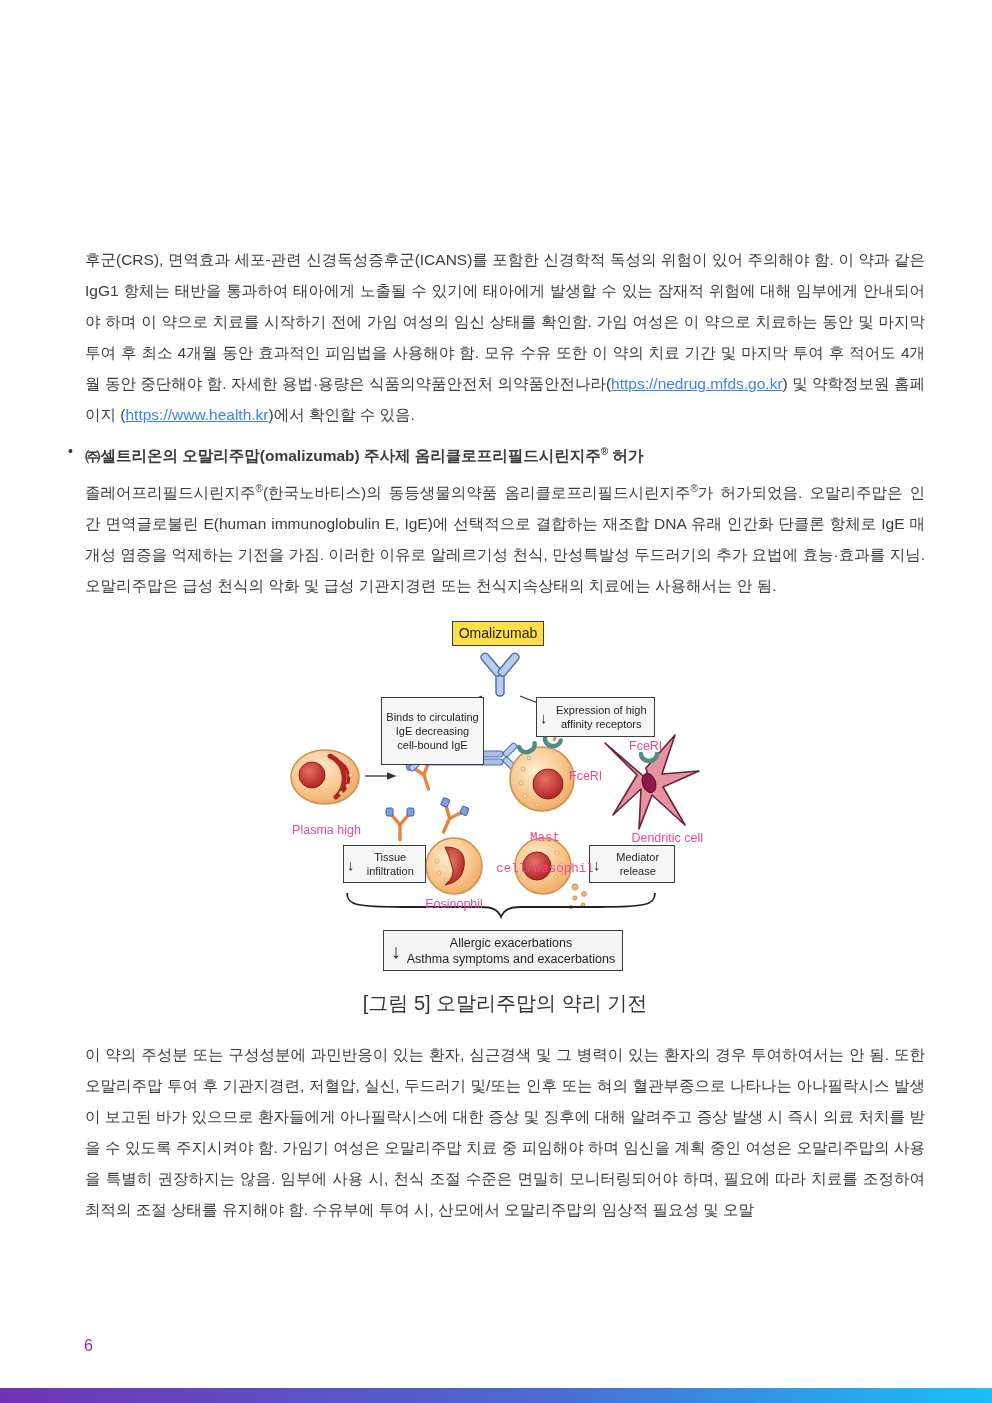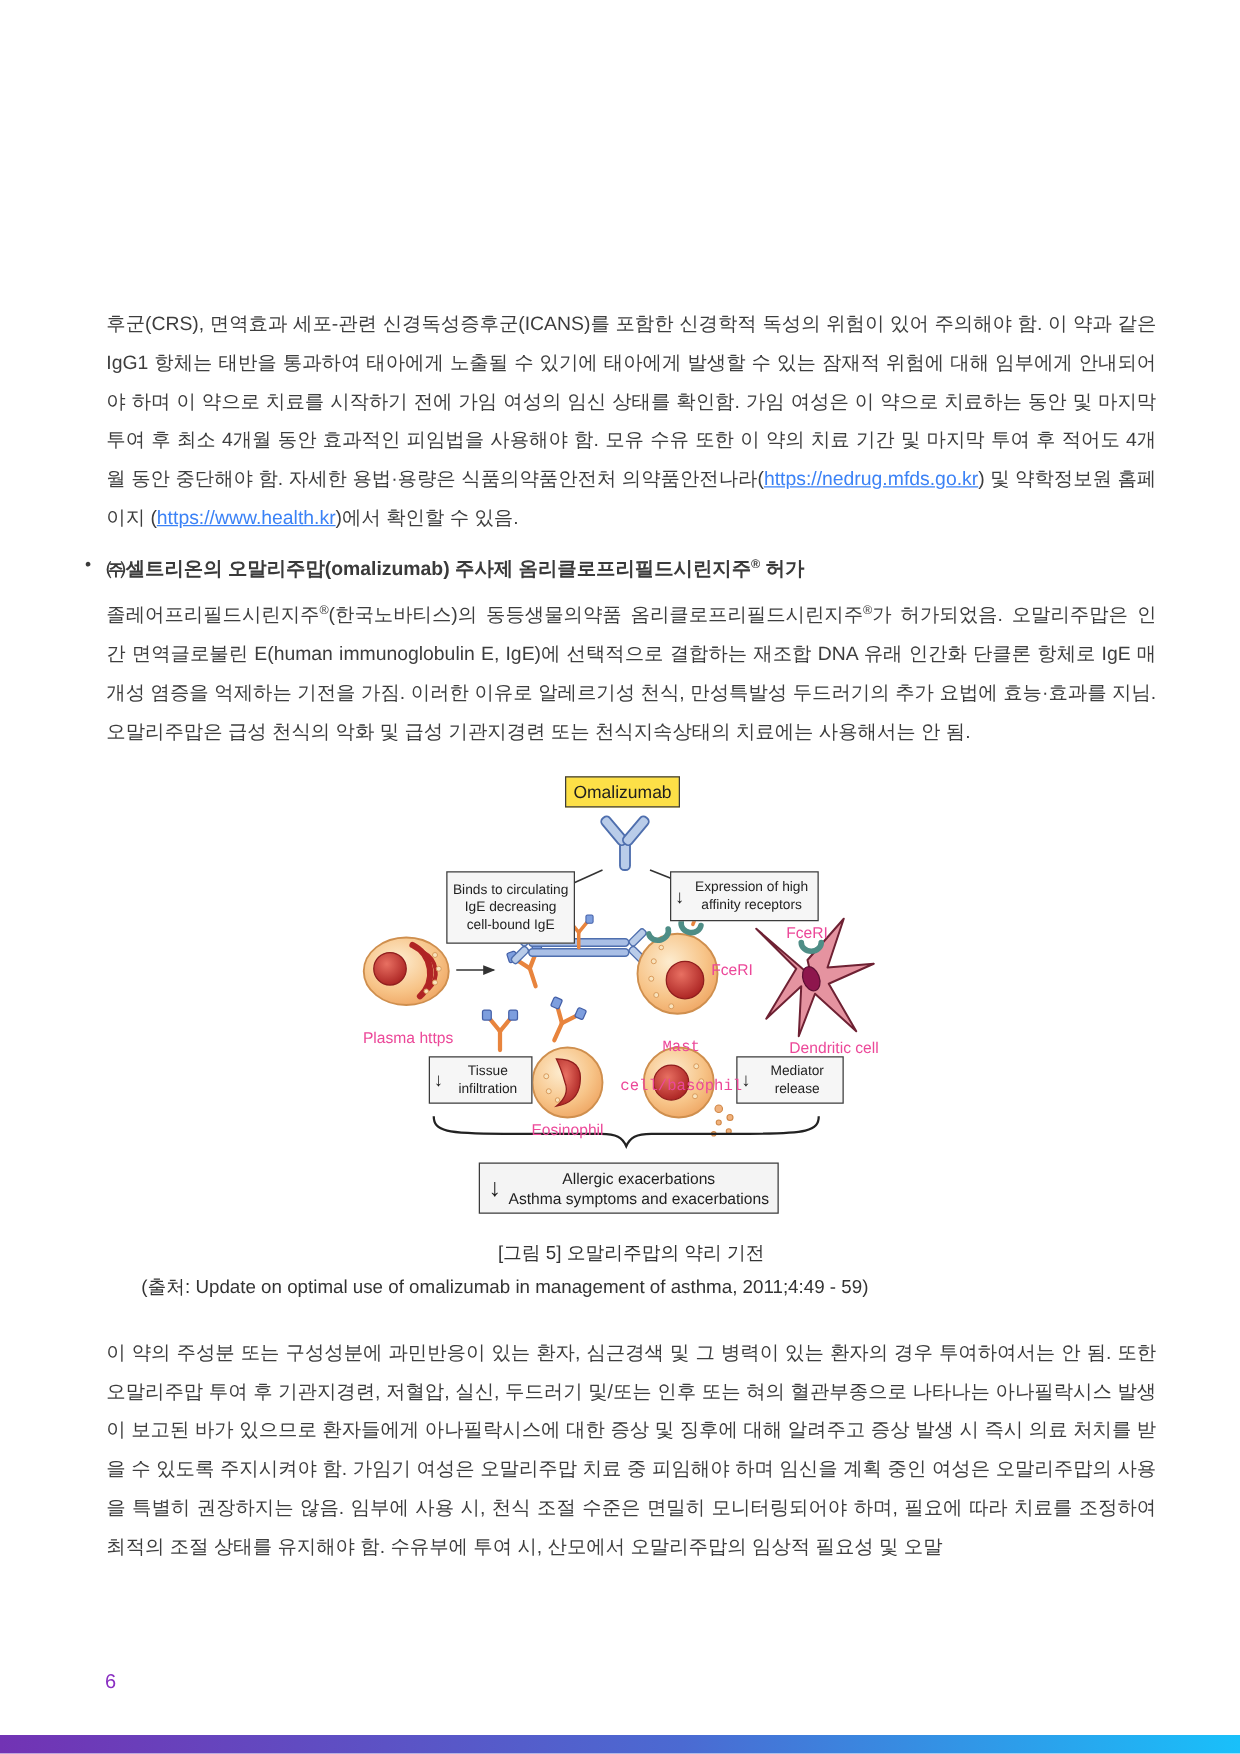--- a/index.html
+++ b/index.html
@@ -33,35 +33,35 @@
   .p2 { margin-top:2px; }
 
   
   .figure { position:relative; width:430px; height:362px; margin:16px 0 0 200px; }
   .figure svg { position:absolute; left:0; top:0; }
   .fbox { position:absolute; border:1.5px solid #3c3c3c; background:#f6f6f6; color:#1e1e1e;
           font-size:11px; line-height:1.28; display:flex; align-items:center; justify-content:center;
           text-align:center; padding:2px 3px; }
   .fbox .darrow { font-size:15px; line-height:1; margin-right:4px; flex:0 0 auto; }
   .box-omalizumab { left:167px; top:4px; width:92px; height:25px; font-size:14px; background:#fde047; }
-  .box-left { left:72px; top:80px; width:103px; height:58px; }
+  .box-left { left:96px; top:80px; width:103px; height:68px; }
   .box-right { left:251px; top:80px; width:119px; height:40px; }
   .box-tissue { left:58px; top:228px; width:83px; height:38px; }
   .box-mediator { left:304px; top:228px; width:86px; height:38px; }
   .box-bottom { left:98px; top:313px; width:240px; height:41px; font-size:12.5px; background:#f4f4f4; }
   .box-bottom .darrow { font-size:20px; margin-right:6px; }
   .flabel { position:absolute; font-size:12.5px; color:#ec4899; text-align:center; }
   .lbl-plasma { left:-6px; top:198px; width:95px; }
   .lbl-mast { left:198px; top:206px; width:124px;font-family:Liberation Mono, monospace; }
   .lbl-dendritic { left:320px; top:206px; width:98px;text-align:right; }
   .lbl-eos { left:124px; top:272px; width:90px; }
   .lbl-fceri-mast { left:284px; top:144px; width:50px; text-align:left; }
   .lbl-fceri-dend { left:344px; top:114px; width:50px; text-align:left; }
 
-  .fig-caption { margin-top:12px; text-align:center; font-size:15px; color:#333333; line-height:24px; }
+  .fig-caption { margin-top:12px; text-align:center; font-size:20px; color:#333333; line-height:24px; }
   .fig-source { margin:2px 0 0 28px; font-size:15px; color:#333333; line-height:26px; }
   .p3 { margin-top:24px; }
 
   
   .page-number { position:absolute; left:84px; bottom:48px; color:#8a2fc2; font-size:16px; }
   .bottom-bar { position:absolute; left:0; bottom:0; width:992px; height:15px;
                 background:linear-gradient(90deg,#7233b4 0%,#4b6ad2 55%,#19c0fa 100%); }
 </style>
 </head>
 <body>
@@ -219,29 +219,28 @@
         <span>Mediator release</span>
       </div>
       <div class="fbox box-bottom">
         <span class="darrow">↓</span>
         <span>
           <span style="display:block">Allergic exacerbations</span>
           <span style="display:block">Asthma symptoms and exacerbations</span>
         </span>
       </div>
 
-      <div class="flabel lbl-plasma">Plasma https</div>
+      <div class="flabel lbl-plasma">Plasma high</div>
       <div class="flabel lbl-mast">Mast cell/basophil</div>
       <div class="flabel lbl-dendritic">Dendritic cell</div>
       <div class="flabel lbl-eos">Eosinophil</div>
       <div class="flabel lbl-fceri-mast">FceRI</div>
       <div class="flabel lbl-fceri-dend">FceRI</div>
     </div>
 
     <div class="fig-caption">[그림 5] 오말리주맙의 약리 기전</div>
-    <div class="fig-source">(출처: Update on optimal use of omalizumab in management of asthma, 2011;4:49 - 59)</div>
 
     <div class="para p3">이 약의 주성분 또는 구성성분에 과민반응이 있는 환자, 심근경색 및 그 병력이 있는 환자의 경우 투여하여서는 안 됨. 또한 오말리주맙 투여 후 기관지경련, 저혈압, 실신, 두드러기 및/또는 인후 또는 혀의 혈관부종으로 나타나는 아나필락시스 발생이 보고된 바가 있으므로 환자들에게 아나필락시스에 대한 증상 및 징후에 대해 알려주고 증상 발생 시 즉시 의료 처치를 받을 수 있도록 주지시켜야 함. 가임기 여성은 오말리주맙 치료 중 피임해야 하며 임신을 계획 중인 여성은 오말리주맙의 사용을 특별히 권장하지는 않음. 임부에 사용 시, 천식 조절 수준은 면밀히 모니터링되어야 하며, 필요에 따라 치료를 조정하여 최적의 조절 상태를 유지해야 함. 수유부에 투여 시, 산모에서 오말리주맙의 임상적 필요성 및 오말</div>
   </div>
 
   <div class="page-number">6</div>
   <div class="bottom-bar"></div>
 </div>
 
 </body></html>

